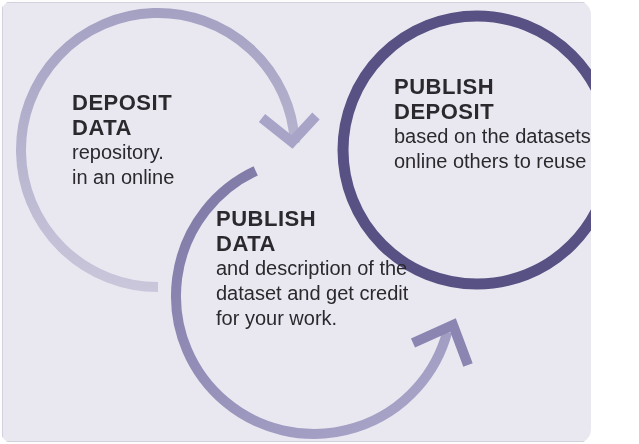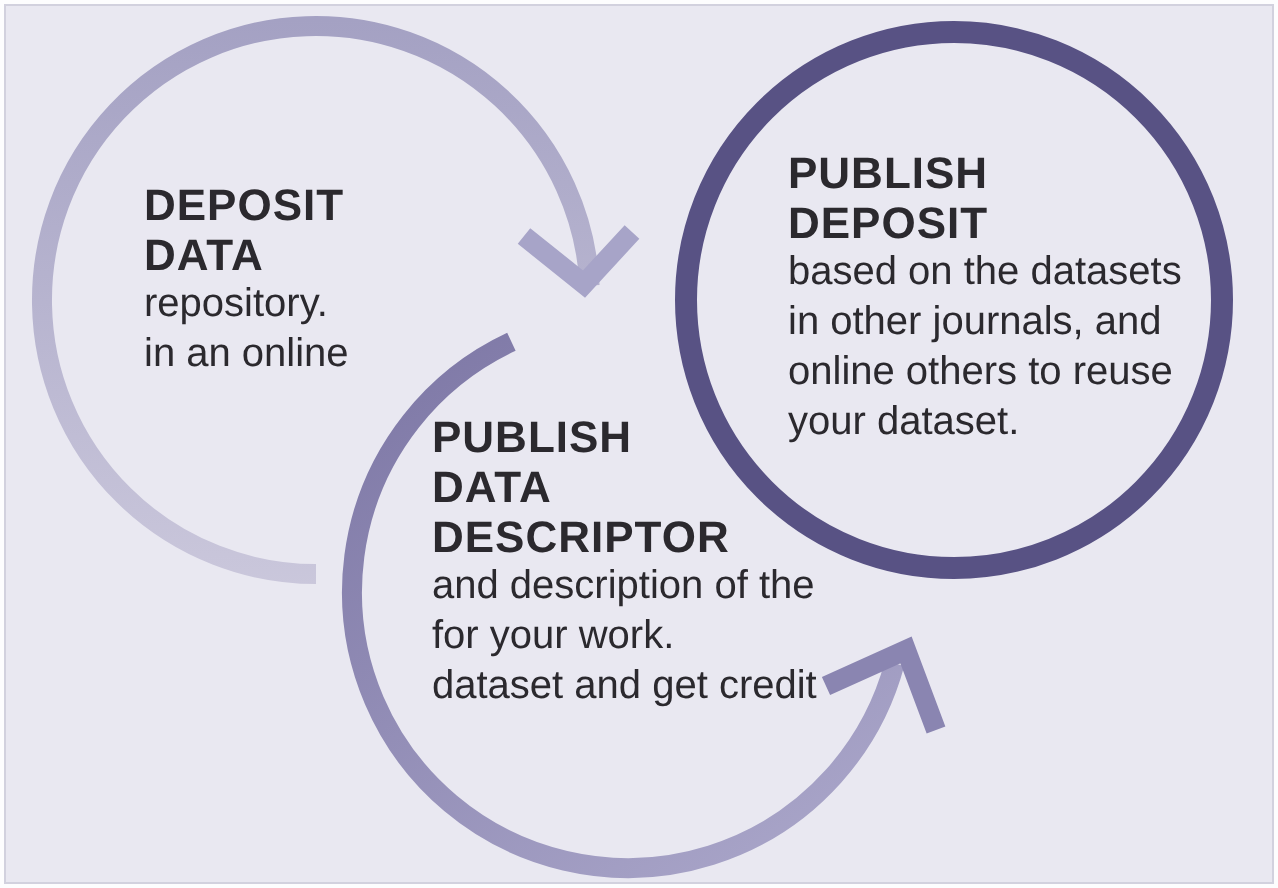--- a/index.html
+++ b/index.html
@@ -2,21 +2,21 @@
 <html><head>
 <meta charset="utf-8">
 <style>
   html,body{margin:0;padding:0;}
   body{
     width:639px;height:444px;
     font-family:"Liberation Sans","DejaVu Sans",sans-serif;
     background:#ffffff;
   }
   .stage{
-    position:relative;width:639px;height:444px;overflow:hidden;
+    position:relative;width:591px;height:444px;overflow:hidden;border-radius:15px;
   }
   .stage svg{position:absolute;left:0;top:0;}
   .step{
     position:absolute;
     color:#2b292e;
     font-size:20px;line-height:25px;
     white-space:nowrap;
   }
   .step .title-line{
     font-weight:700;font-size:22px;letter-spacing:0.5px;
@@ -55,28 +55,25 @@
   <div class="step" style="left:72px;top:90px">
     <div class="title-line">DEPOSIT</div>
     <div class="title-line">DATA</div>
     <div class="body-line">repository.</div>
     <div class="body-line">in an online</div>
   </div>
 
   <div class="step" style="left:216px;top:206px">
     <div class="title-line">PUBLISH</div>
     <div class="title-line">DATA</div>
-    <div class="title-line">DESCRIPTOR</div>
     <div class="body-line">and description of the</div>
+    <div class="body-line">dataset and get credit</div>
     <div class="body-line">for your work.</div>
-    <div class="body-line">dataset and get credit</div>
   </div>
 
   <div class="step" style="left:394px;top:74px">
     <div class="title-line">PUBLISH</div>
     <div class="title-line">DEPOSIT</div>
     <div class="body-line">based on the datasets</div>
-    <div class="body-line">in other journals, and</div>
     <div class="body-line">online others to reuse</div>
-    <div class="body-line">your dataset.</div>
   </div>
 
 </div>
 
 </body></html>

